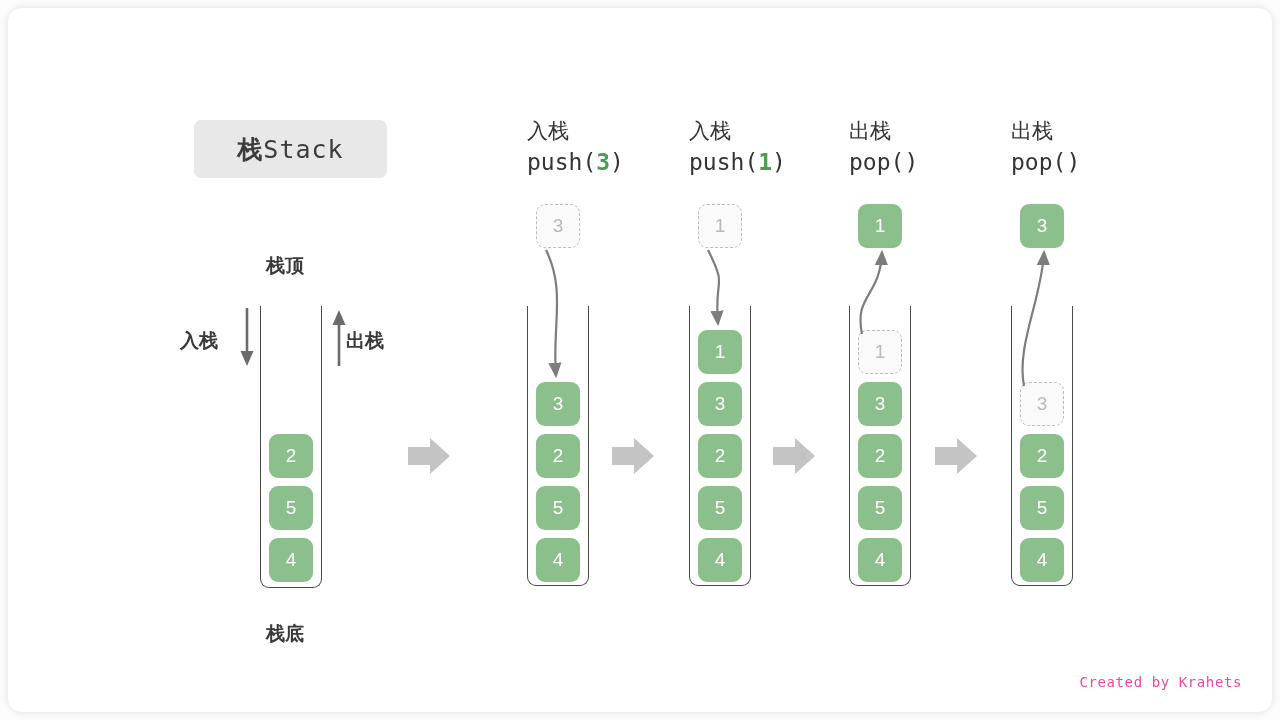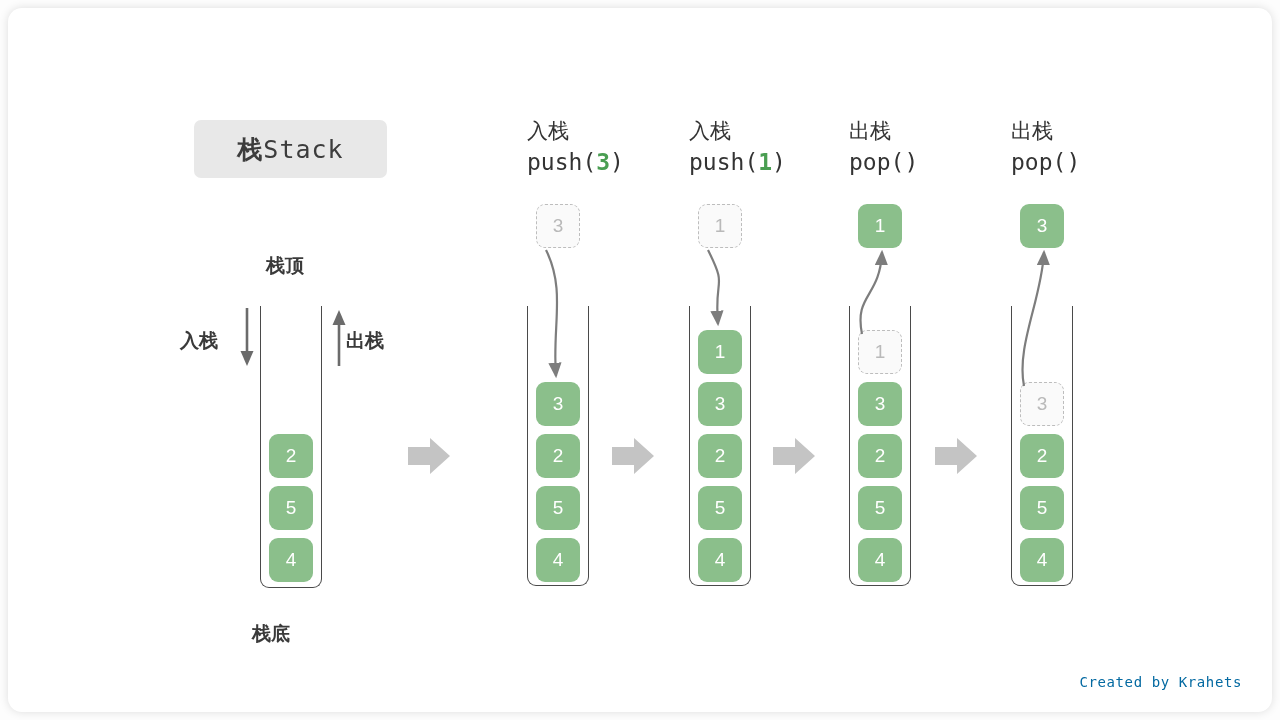--- a/index.html
+++ b/index.html
@@ -106,21 +106,21 @@
   
   .flow-arrow {
     width: 42px; height: 40px;
   }
 
   
   #watermark {
     right: 30px; bottom: 22px;
     font-family: "DejaVu Sans Mono", monospace;
     font-size: 14px;
-    color: #0369a1;
+    color: #ec4899;
     letter-spacing: 0.6px;
     white-space: nowrap;
   }
   svg { overflow: visible; }
 </style>
 </head>
 <body>
 
 <div id="card">
 
@@ -140,21 +140,21 @@
     <polygon points="11,58 4.5,43 17.5,43" fill="#6b6b6b"></polygon>
   </svg>
 
   <svg class="abs" style="left:320px; top:300px;" width="22" height="60">
     <line x1="11" y1="58" x2="11" y2="14" stroke="#6b6b6b" stroke-width="2.6"></line>
     <polygon points="11,2 4.5,17 17.5,17" fill="#6b6b6b"></polygon>
   </svg>
 
   <div class="abs stack" id="stack-initial" style="left:252px; top:298px; height:282px;"></div>
 
-  <div class="abs cn-label" style="left:244px; top:613px;">栈底</div>
+  <div class="abs cn-label" style="left:258px; top:613px;">栈底</div>
 
   <div id="dynamic-layer">
       <div class="abs elem filled" style="left: 261px; top: 426px;">2</div>
       <div class="abs elem filled" style="left: 261px; top: 478px;">5</div>
       <div class="abs elem filled" style="left: 261px; top: 530px;">4</div>
       <svg class="abs flow-arrow" viewBox="0 0 42 40" style="left: 400px; top: 428px;">
         <polygon points="0,11 22,11 22,2 42,20 22,38 22,29 0,29" fill="#c4c4c4"></polygon>
       </svg>
       <div class="abs col-head" style="left: 519px; top: 108px;">
         <span class="cn">入栈</span>

